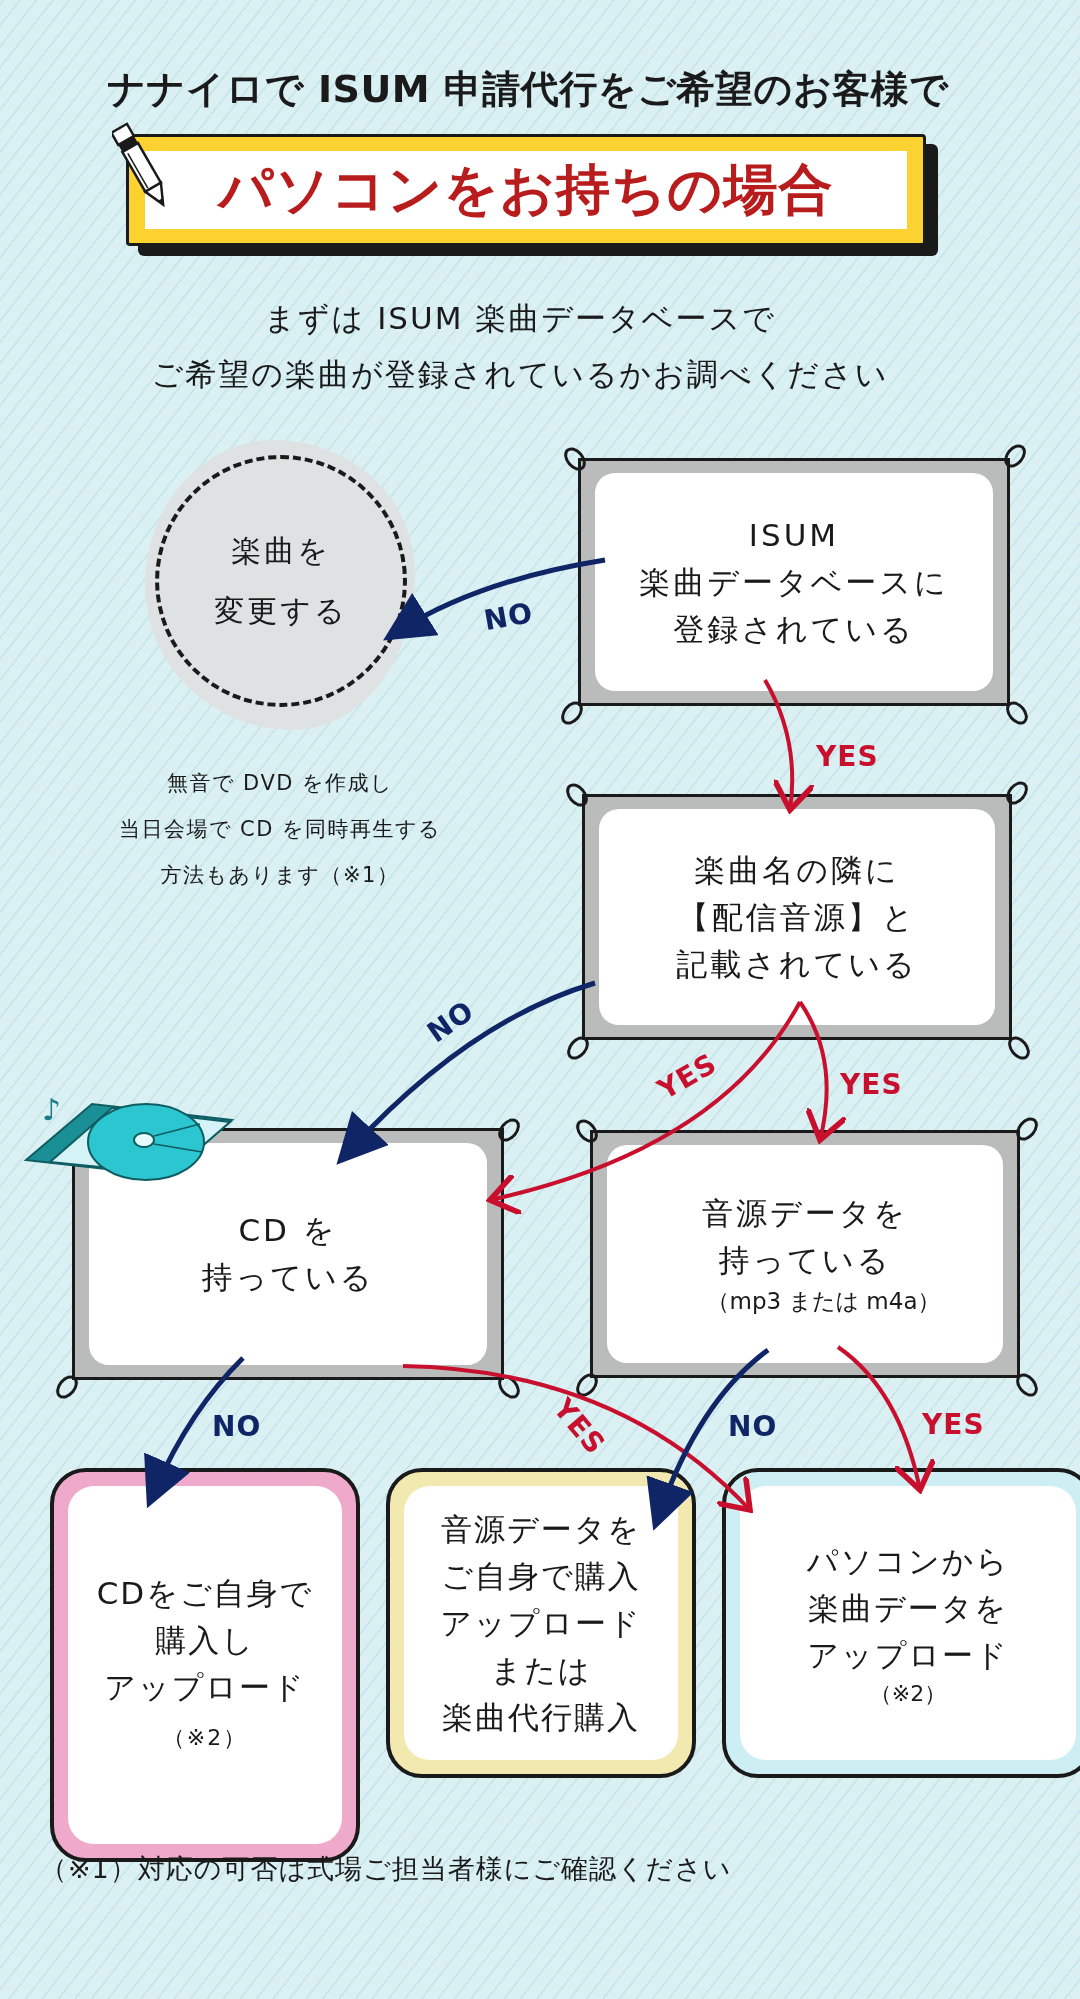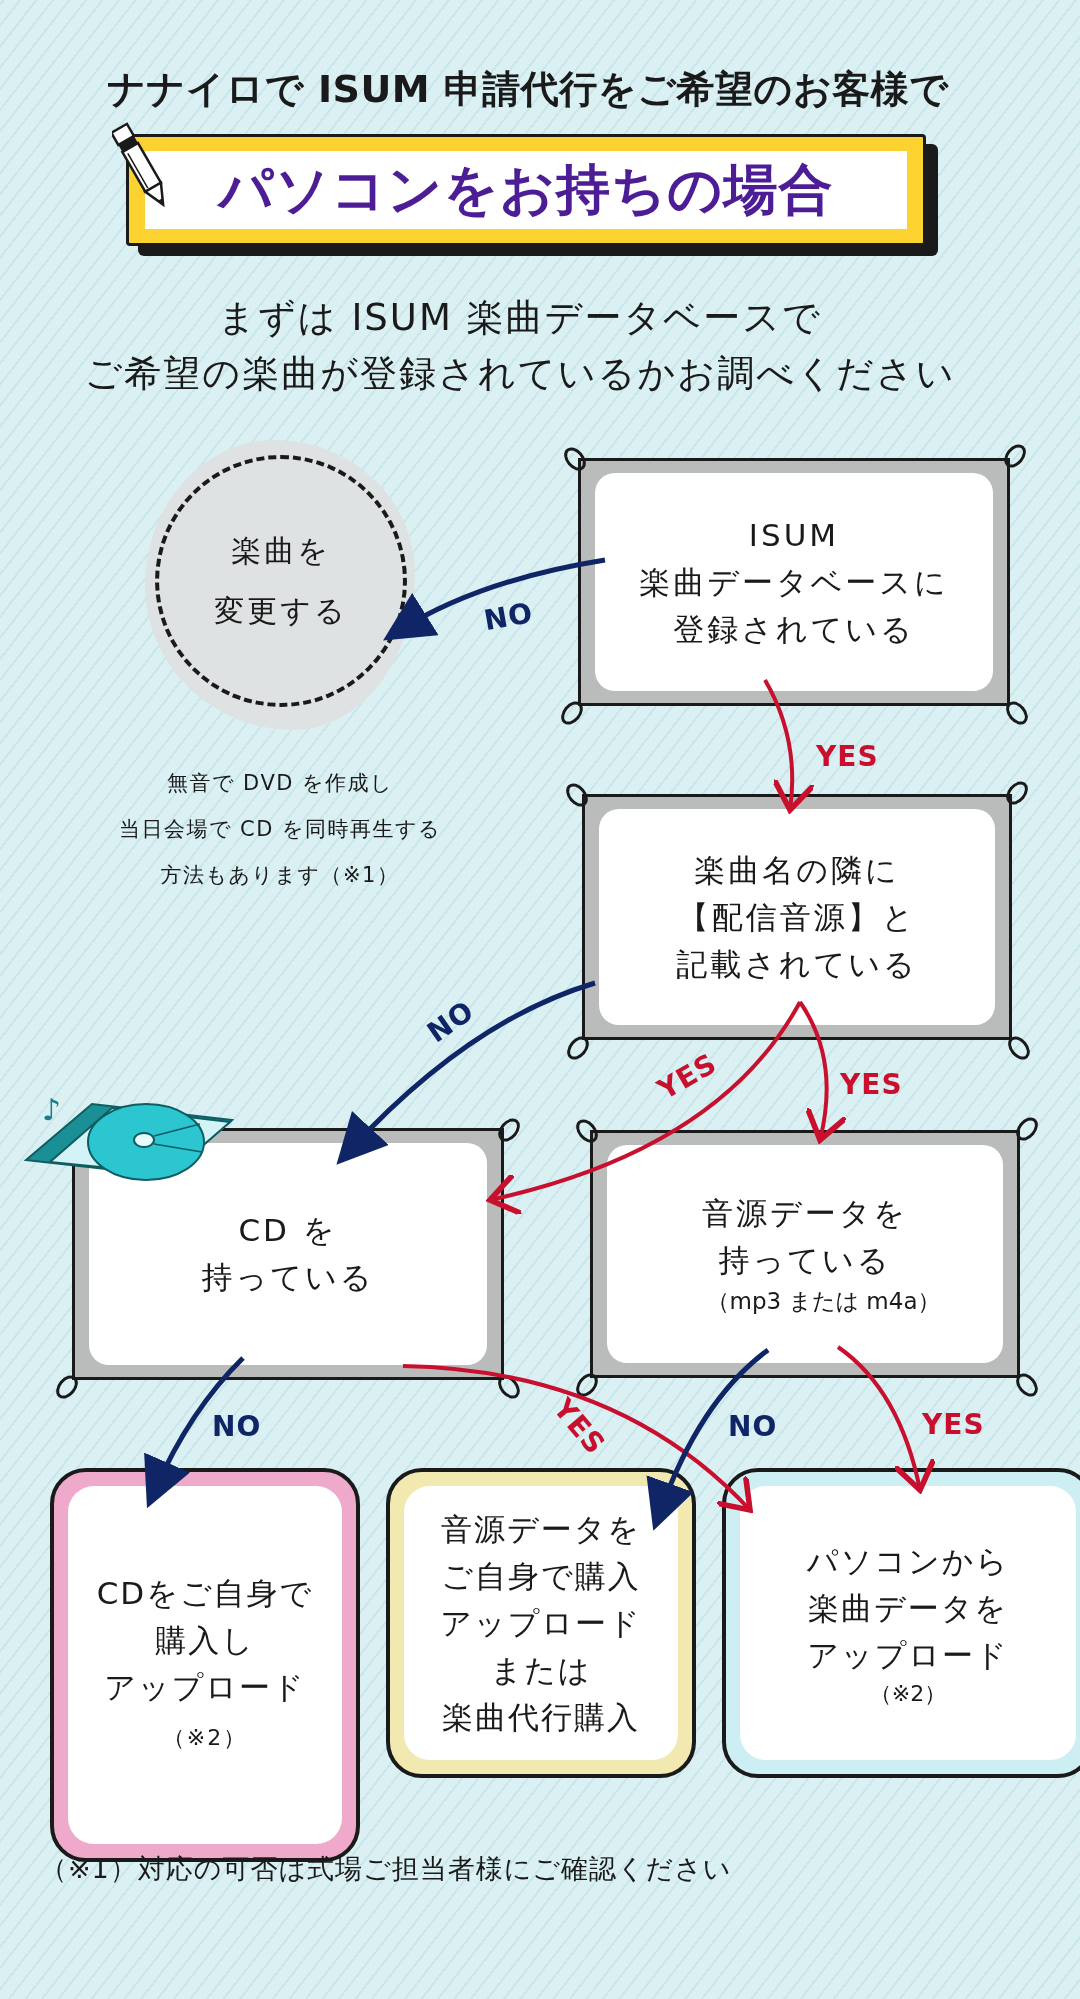--- a/index.html
+++ b/index.html
@@ -25,26 +25,26 @@
   #banner {
     left: 126px; top: 134px; width: 800px; height: 112px;
     background: #fcd230; border: 3px solid #1a1a1a; border-radius: 4px;
   }
   #banner-inner {
     position: absolute; left: 16px; top: 14px; right: 16px; bottom: 14px;
     background: #fff;
     display: flex; align-items: center; justify-content: center;
   }
   #banner-title {
-    font-size: 54px; font-weight: bold; color: #4c1d95; letter-spacing: 1px;
+    font-size: 54px; font-weight: bold; color: #b91c1c; letter-spacing: 1px;
   }
   #pencil { left: 112px; top: 118px; }
   #intro {
     left: 0; width: 1040px; top: 290px;
-    font-size: 37px; line-height: 56px; letter-spacing: 2px;
+    font-size: 31px; line-height: 56px; letter-spacing: 2px;
   }
   .rect-box {
     position: absolute;
     background: #b9bcba;
     border: 3px solid #1a1a1a;
   }
   .rect-box .inner {
     position: absolute; left: 14px; top: 12px; right: 14px; bottom: 12px;
     background: #fff;
     display: flex; flex-direction: column; align-items: center; justify-content: center;

